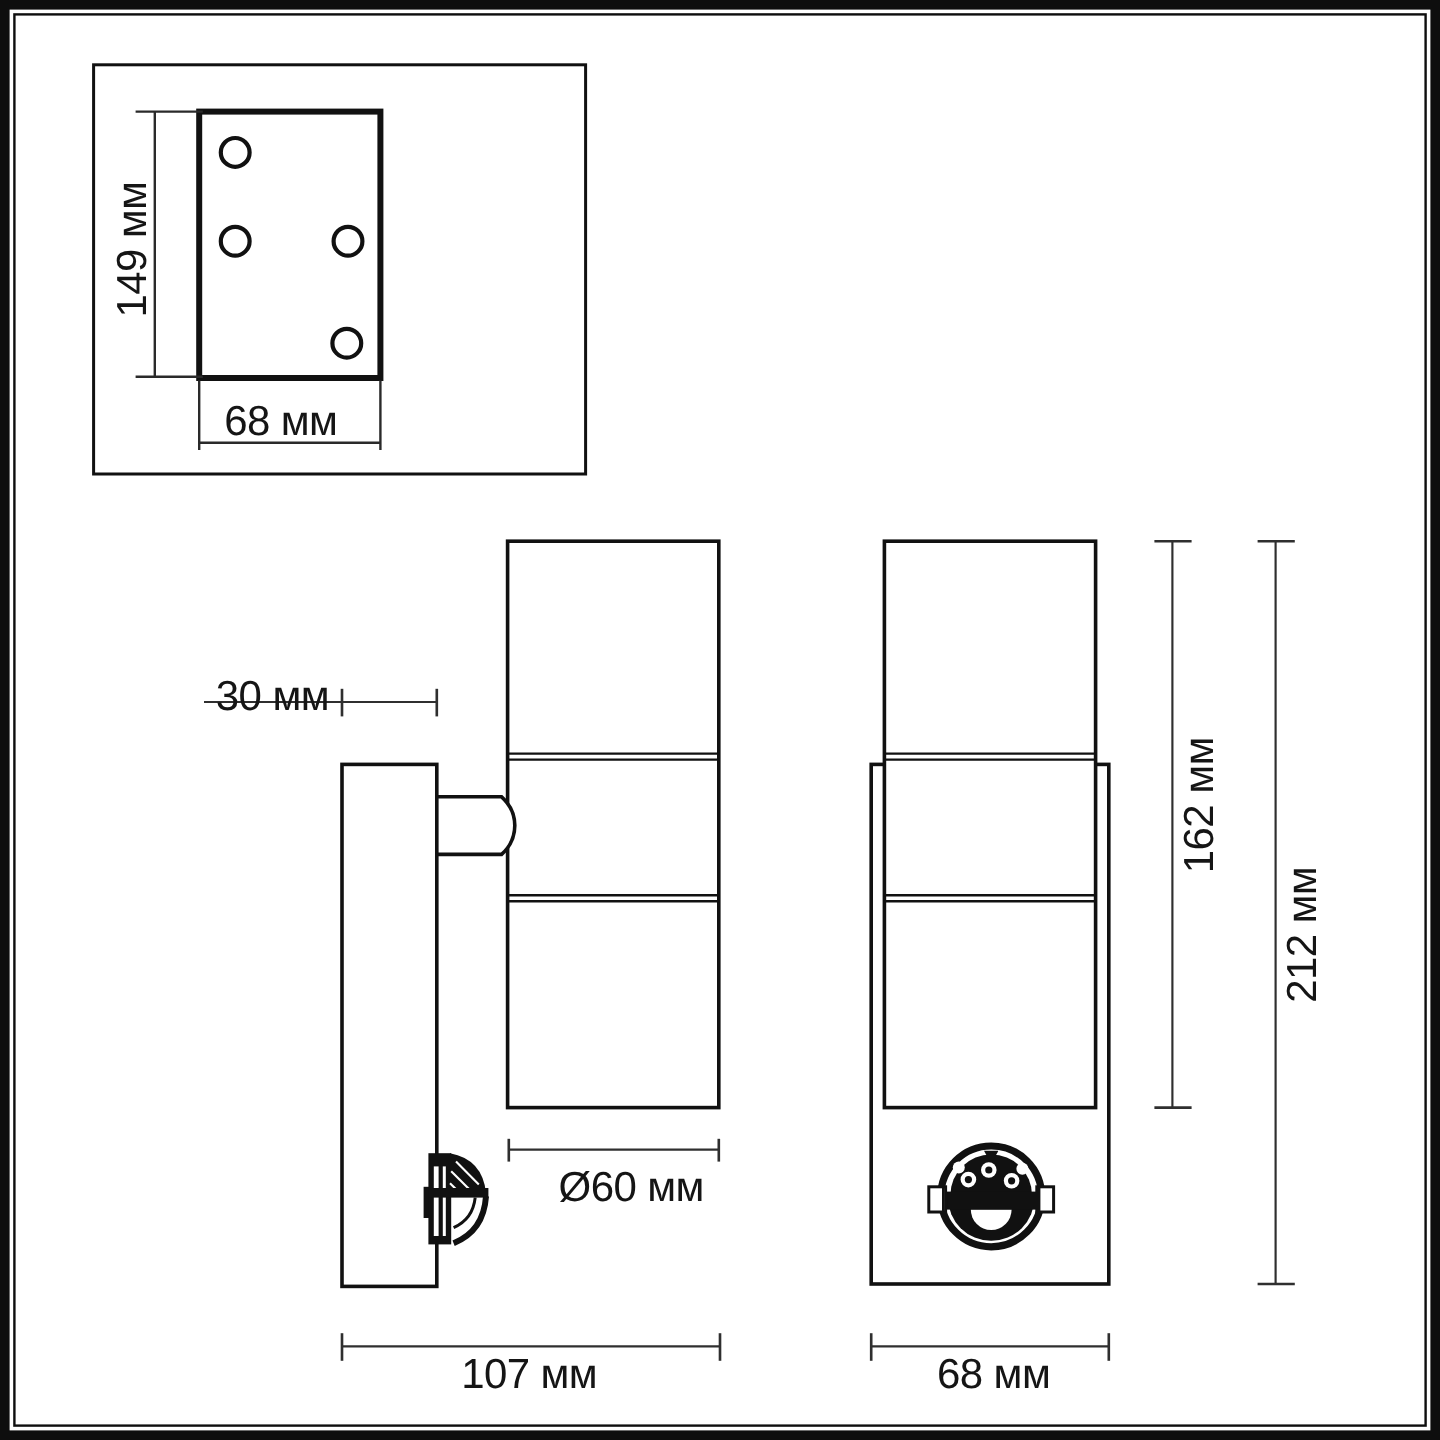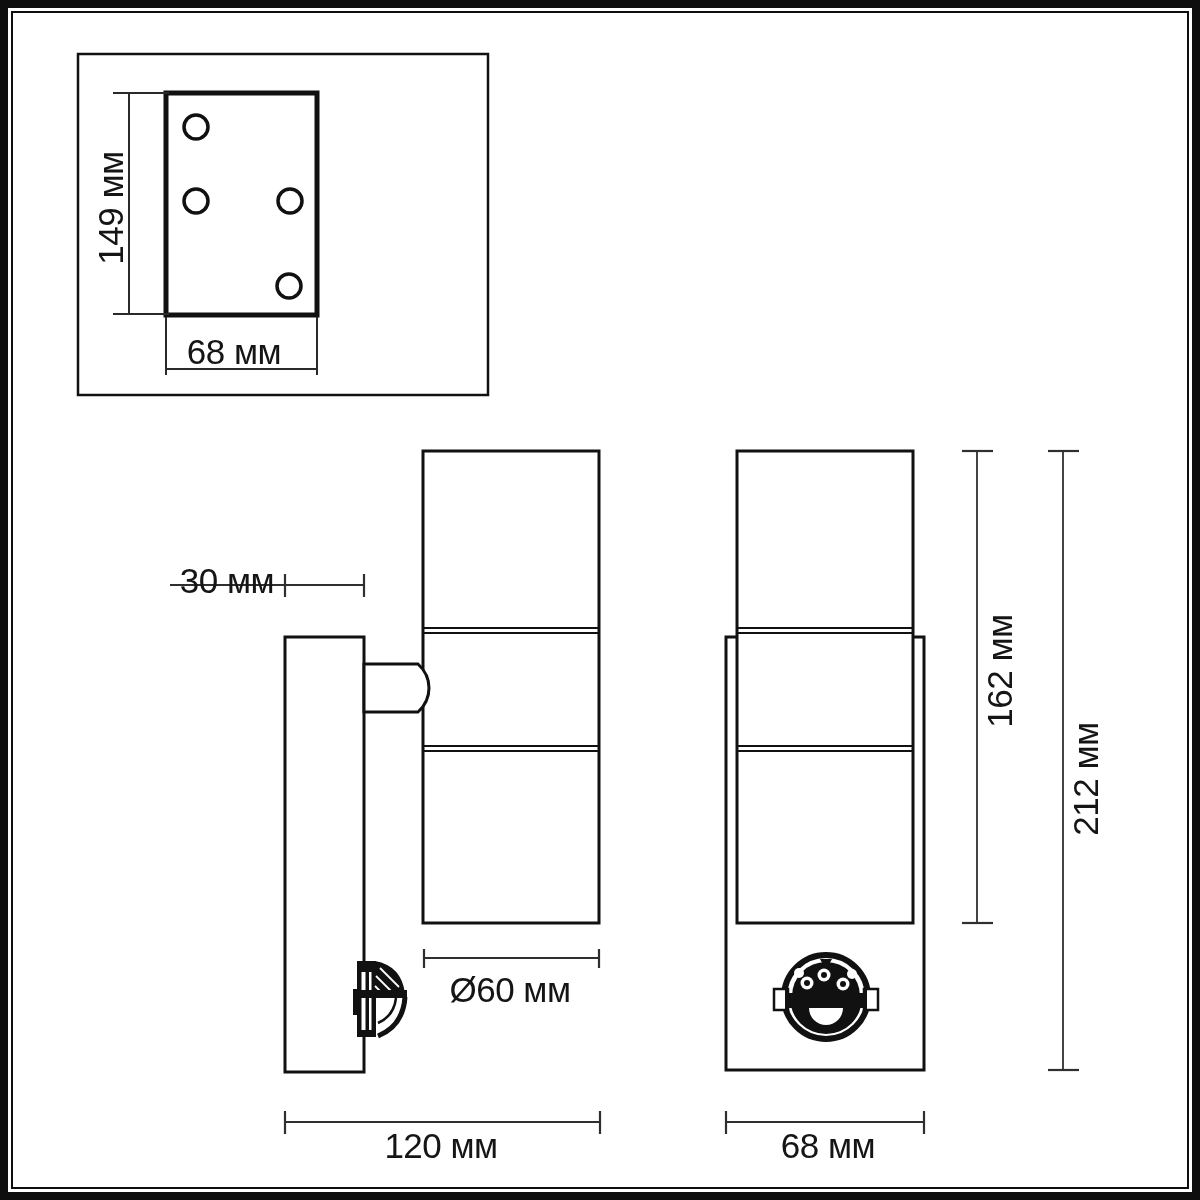--- a/index.html
+++ b/index.html
@@ -136,22 +136,22 @@
       </g>
     </g>
   </svg>
 
   <div class="dim-label rot" style="left:110px; top:208px;">149 мм</div>
 
   <div class="dim-label" style="left:234px; top:351px;">68 мм</div>
 
   <div class="dim-label" style="left:227px; top:580px;">30 мм</div>
 
-  <div class="dim-label" style="left:510px; top:989px;">Ø60 мм</div>
+  <div class="dim-label" style="left:526px; top:989px;">Ø60 мм</div>
 
-  <div class="dim-label" style="left:441px; top:1145px;">120 мм</div>
+  <div class="dim-label" style="left:441px; top:1145px;">107 мм</div>
 
   <div class="dim-label" style="left:828px; top:1145px;">68 мм</div>
 
   <div class="dim-label rot" style="left:999px; top:671px;">162 мм</div>
 
   <div class="dim-label rot" style="left:1085px; top:779px;">212 мм</div>
 </div>
 
 </body></html>

